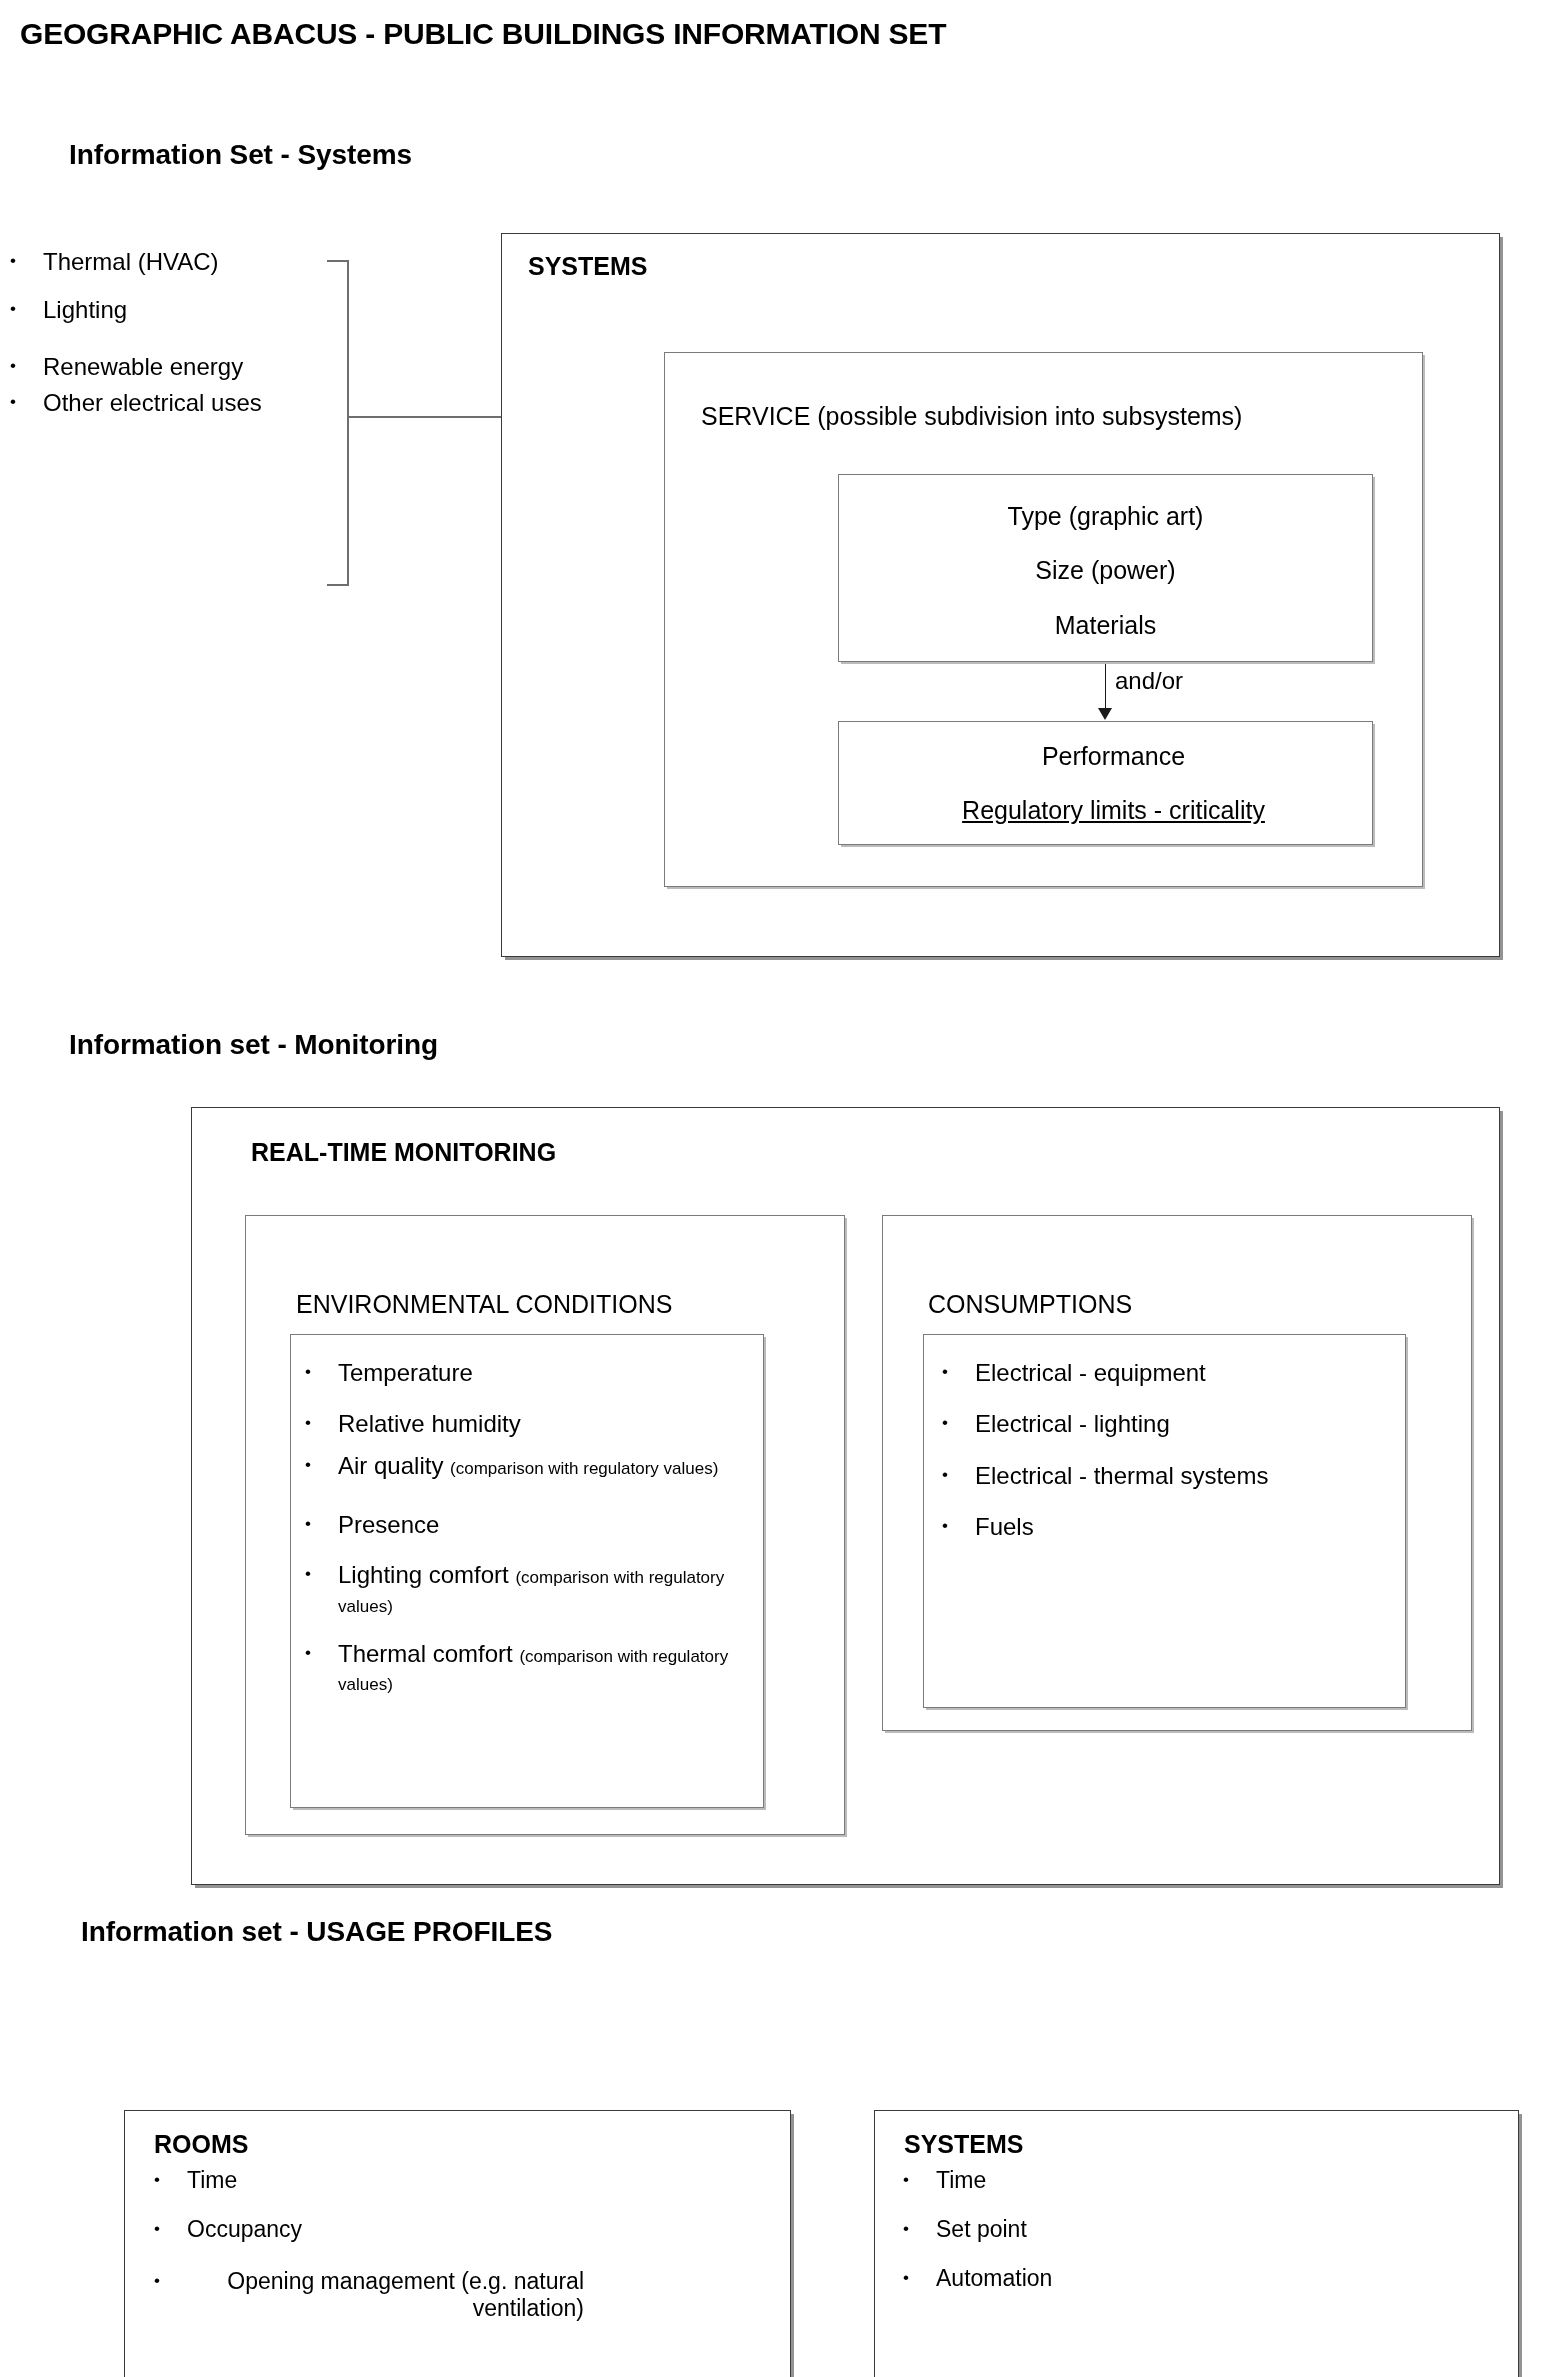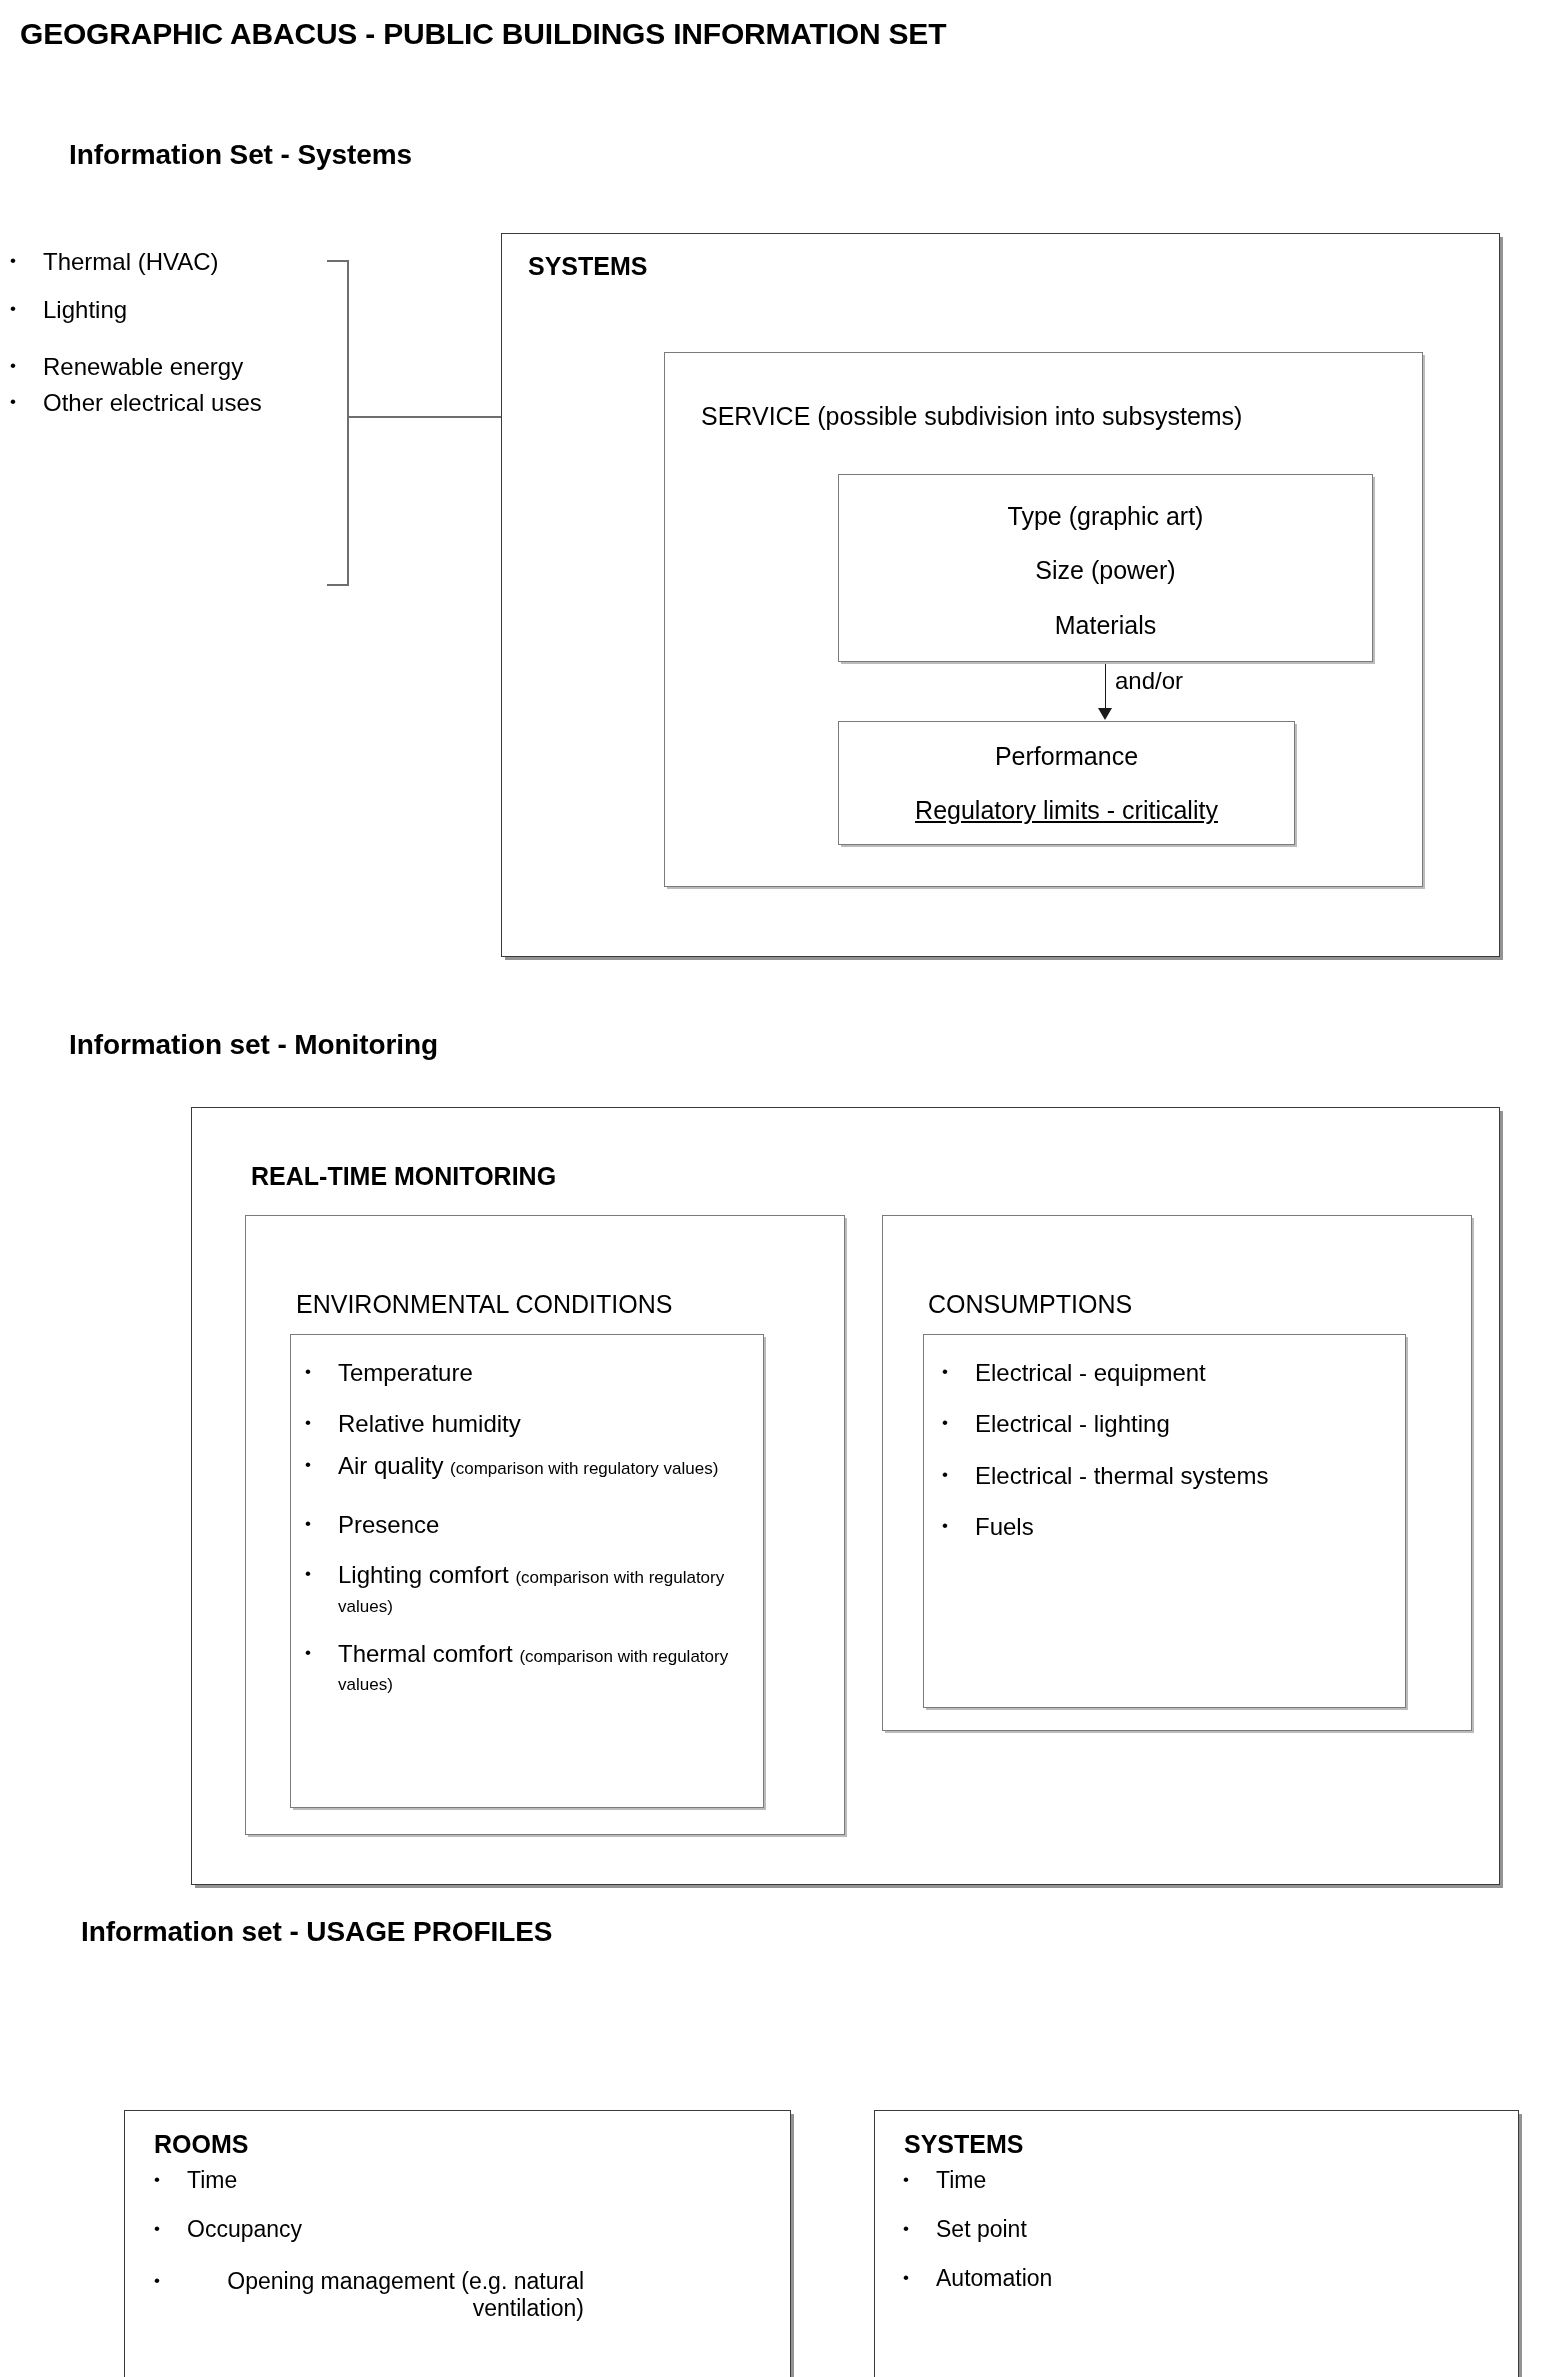--- a/index.html
+++ b/index.html
@@ -164,29 +164,29 @@
   <div class="box thin" style="left:838px; top:474px; width:535px; height:188px;">
     <div class="ctext" style="top:81px;">Size (power)</div>
     <div class="ctext" style="top:27px;">Type (graphic art)</div>
     <div class="ctext" style="top:136px;">Materials</div>
   </div>
 
   <div class="ln v" style="left:1105px; top:664px; height:50px; background:#1a1a1a; width:1px;"></div>
   <div class="arrow-down" style="left:1098px; top:708px;"></div>
   <div class="andor" style="left:1115px; top:667px;">and/or</div>
 
-  <div class="box thin" style="left:838px; top:721px; width:457px; height:124px;">
+  <div class="box thin" style="left:838px; top:721px; width:535px; height:124px;padding-left:8px;">
     <div class="ctext" style="top:20px;">Performance</div>
     <div class="ctext" style="top:74px;text-decoration:underline;">Regulatory limits - criticality</div>
   </div>
 
   <div class="section-title" style="left:69px; top:1029px;">Information set - Monitoring</div>
 
   <div class="box" style="left:191px; top:1107px; width:1309px; height:778px;">
-    <div class="box-label bold" style="left:59px; top:30px;margin-top:24px;">REAL-TIME MONITORING</div>
+    <div class="box-label bold" style="left:59px; top:30px;">REAL-TIME MONITORING</div>
   </div>
 
   <div class="box thin" style="left:245px; top:1215px; width:600px; height:620px;">
     <div class="box-label" style="left:50px; top:74px;">ENVIRONMENTAL CONDITIONS</div>
   </div>
 
   <div class="box thin" style="left:290px; top:1334px; width:474px; height:474px;"></div>
 
   <ul class="blist" style="left:300px; top:1359px; width:446px;">
     <li style="margin-bottom:23px;">

